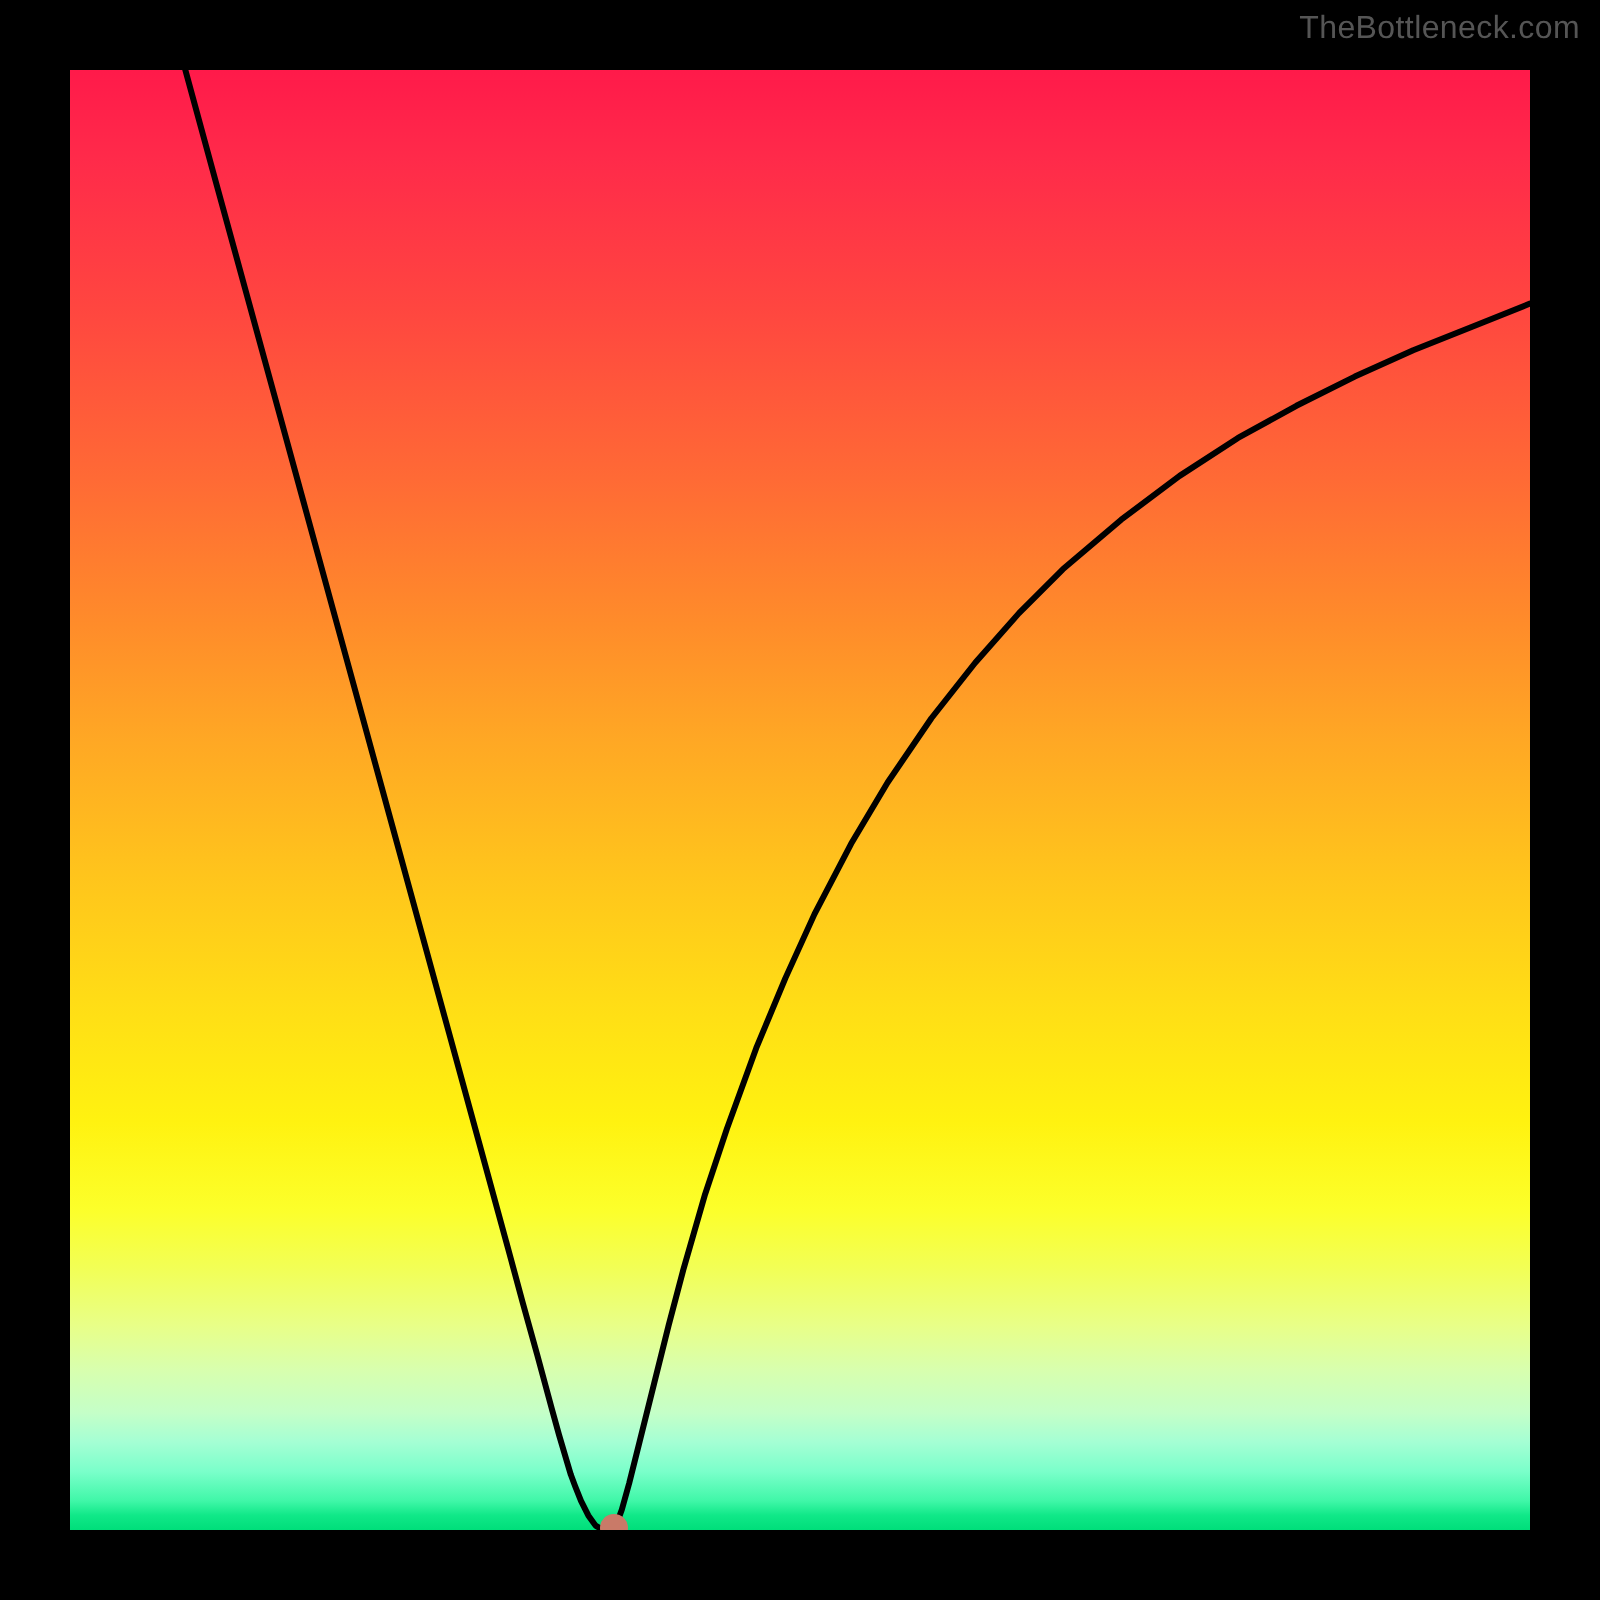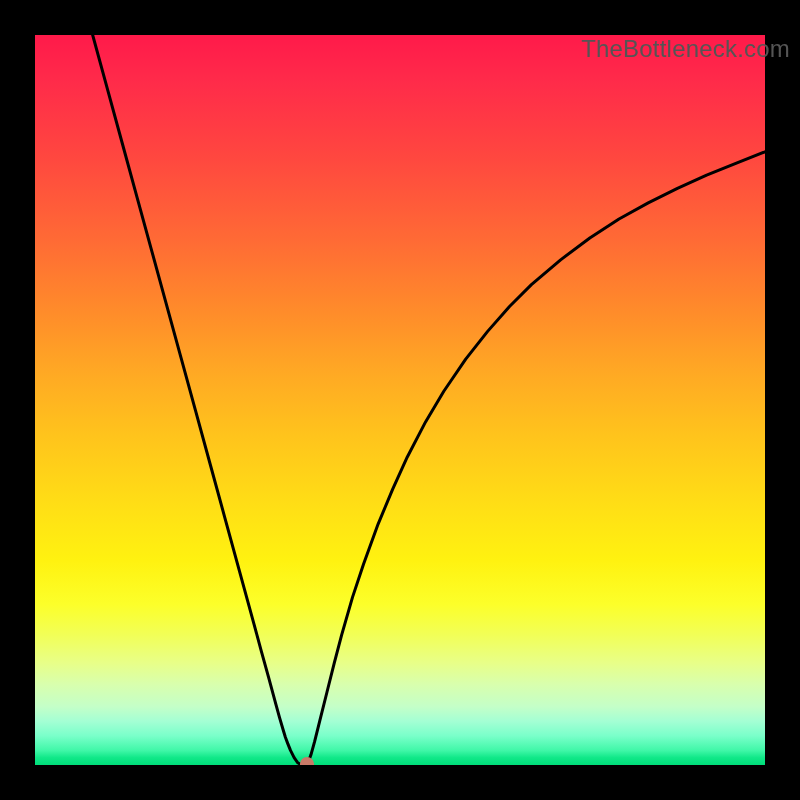--- a/index.html
+++ b/index.html
@@ -9,26 +9,25 @@
     background: #000;
     position: relative;
     overflow: hidden;
     font-family: Arial, Helvetica, sans-serif;
   }
   .attribution {
     position: absolute;
     top: 6px;
     right: 10px;
     color: #555;
-    font-size: 24px;
+    font-size: 16px;
     font-weight: 400;
     font-family: Arial, sans-serif;
     letter-spacing: 0.2px;
     z-index: 10;
-    margin-top: 29px;
   }
   .plot-area {
     position: absolute;
     left: 35px;
     top: 35px;
     width: 730px;
     height: 730px;
     overflow: hidden;
   }
   .gradient {

